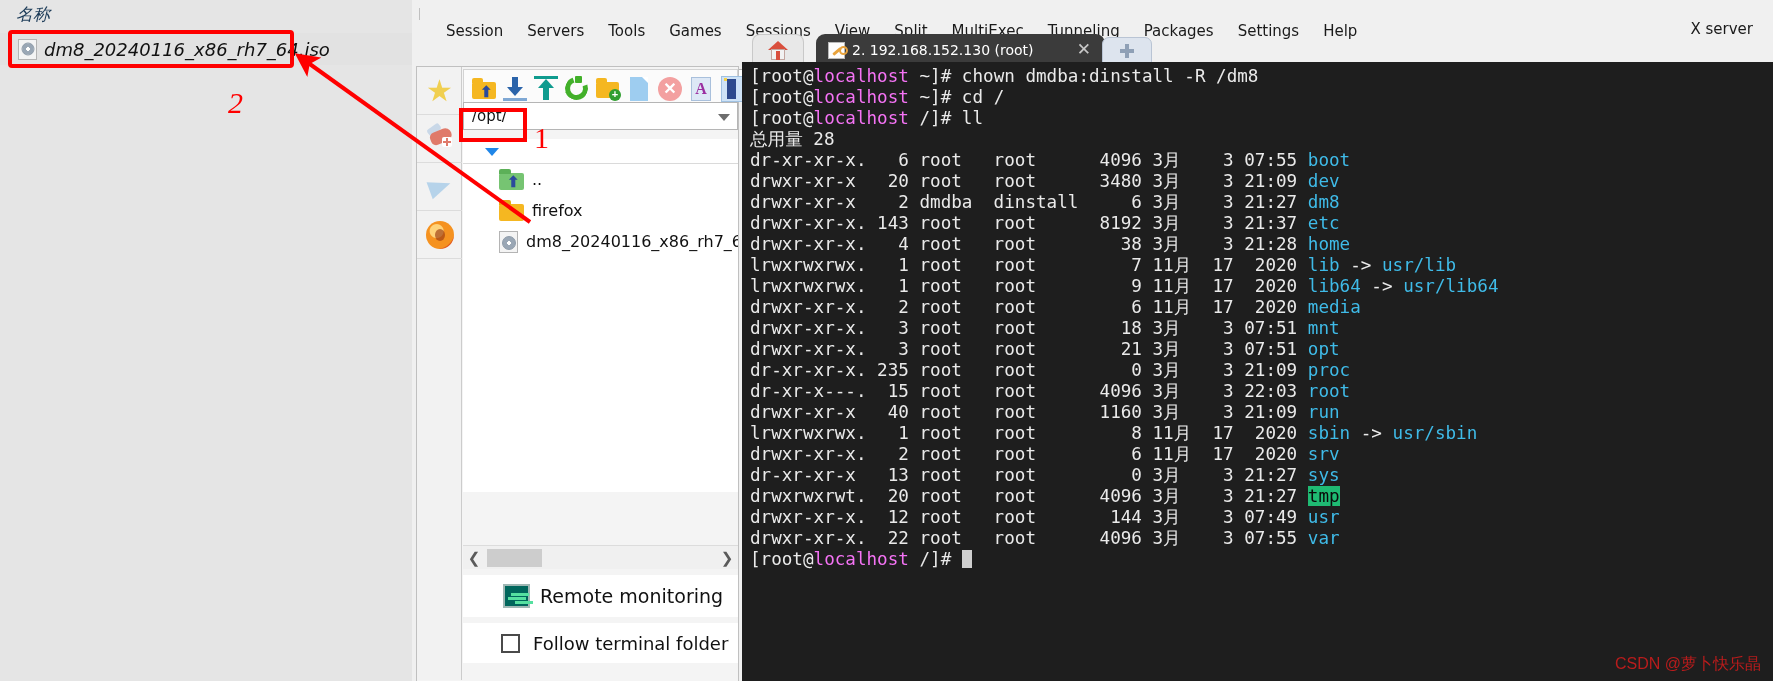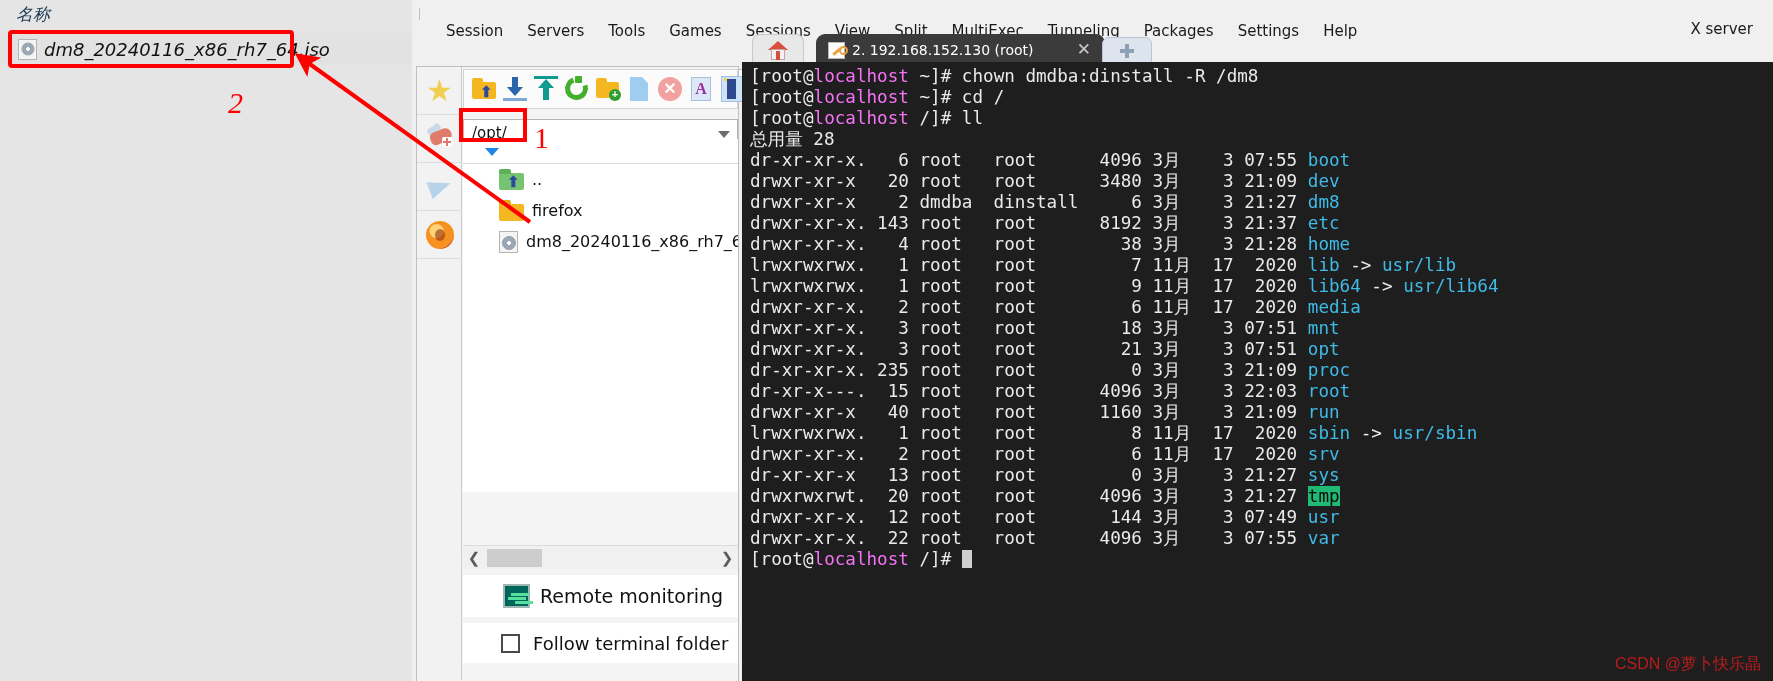--- a/index.html
+++ b/index.html
@@ -301,21 +301,21 @@
   
   .ico-texta .page { position: absolute; left: 3px; top: 1px; width: 20px; height: 24px; background: #dde8f6; border: 1px solid #a9c0dc; }
   .ico-texta .a { position: absolute; left: 0; top: 0; width: 26px; height: 26px; text-align: center; line-height: 26px; font-size: 16px; color: #9b2fa0; font-weight: bold; font-family: "Liberation Serif", serif; }
   
   .ico-mobile .frame { position: absolute; left: 2px; top: 0px; width: 22px; height: 26px; background: #cfe3f7; border: 1px solid #9fc1e2; }
   .ico-mobile .screen { position: absolute; left: 8px; top: 3px; width: 9px; height: 20px; background: #2e4a8e; }
   .ico-mobile .dot { position: absolute; left: 5px; top: 2px; width: 3px; height: 3px; background: #f5d24c; }
 
   
   #sftp-pathbar {
-    position: absolute; left: 46px; top: 52px;
+    position: absolute; left: 46px; top: 35px;
     width: 275px; height: 28px;
     background: #ffffff;
     border: 1px solid #b5b5b5;
     display: flex; align-items: center;
   }
   #sftp-path-value {
     font-size: 15px; color: #111; padding-left: 8px;
     font-family: "DejaVu Sans", sans-serif;
   }
   #sftp-path-caret {

